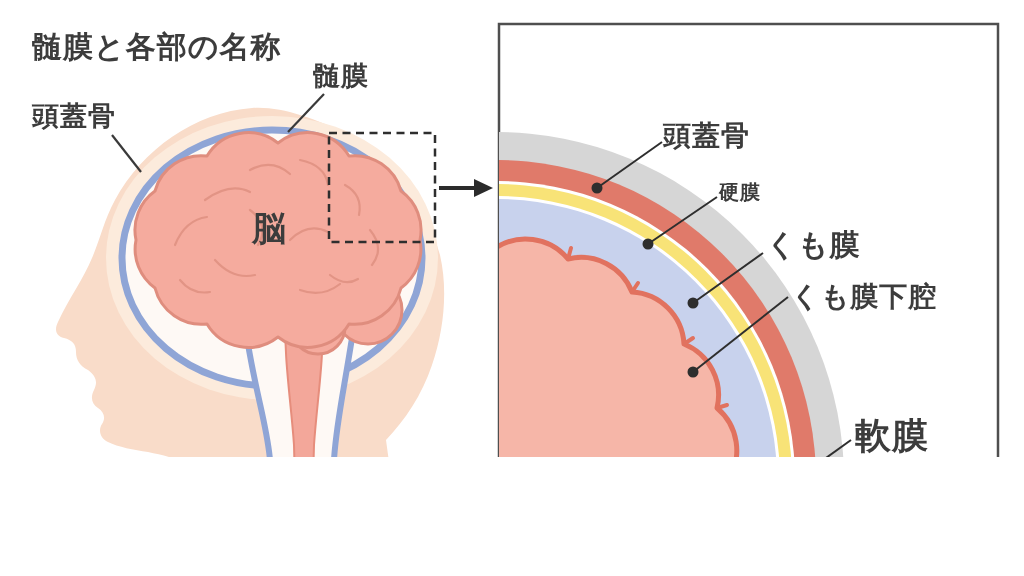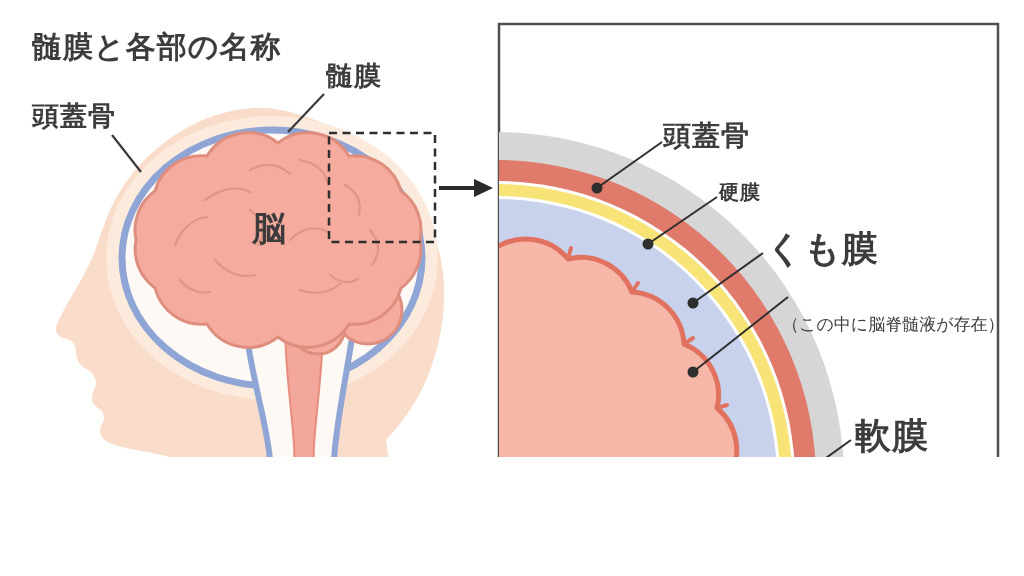--- a/index.html
+++ b/index.html
@@ -150,22 +150,22 @@
         <circle cx="648" cy="244" r="5.5"></circle>
         <circle cx="693" cy="303" r="5.5"></circle>
         <circle cx="693" cy="372" r="5.5"></circle>
         <circle cx="734" cy="524" r="5.5"></circle>
       </g>
     </g>
   </svg>
 
   <div class="lbl" style="left:32px;top:30px;font-size:30px;">髄膜と各部の名称</div>
   <div class="lbl" style="left:32px;top:101px;font-size:27px;">頭蓋骨</div>
-  <div class="lbl" style="left:326px;top:61px;font-size:27px;">髄膜</div>
+  <div class="lbl" style="left:313px;top:61px;font-size:27px;">髄膜</div>
   <div class="lbl" style="left:252px;top:209px;font-size:34px;">脳</div>
 
   <div class="lbl" style="left:663px;top:120px;font-size:28px;">頭蓋骨</div>
   <div class="lbl" style="left:719px;top:181px;font-size:20px;">硬膜</div>
-  <div class="lbl" style="left:766px;top:228px;font-size:36px;">くも膜</div>
-  <div class="lbl small" style="left:782px;top:315px;font-size:17px;">（この中に脳脊髄液が存在）</div>
+  <div class="lbl" style="left:766px;top:228px;font-size:30px;">くも膜</div>
+  <div class="lbl" style="left:791px;top:281px;font-size:28px;">くも膜下腔</div>
   <div class="lbl" style="left:855px;top:415px;font-size:36px;">軟膜</div>
   <div class="lbl" style="left:530px;top:460px;font-size:34px;">脳</div>
 </div>
 
 </body></html>

